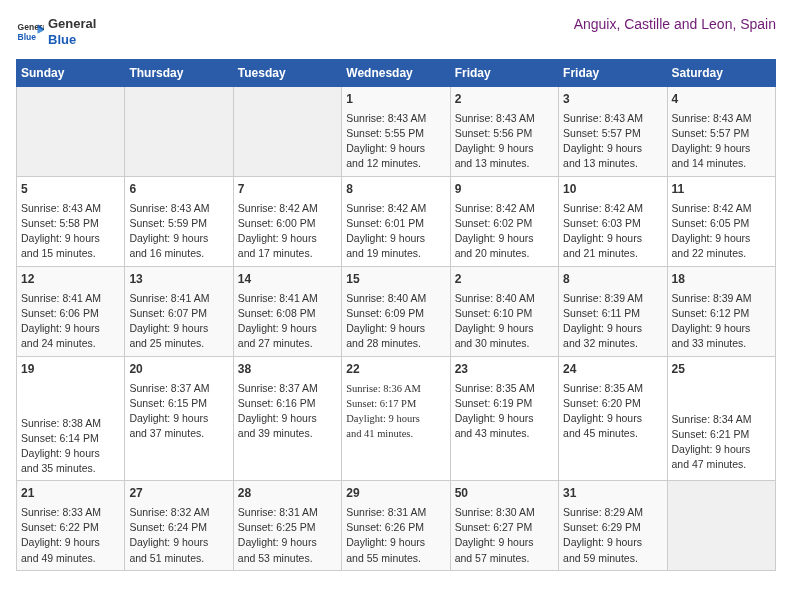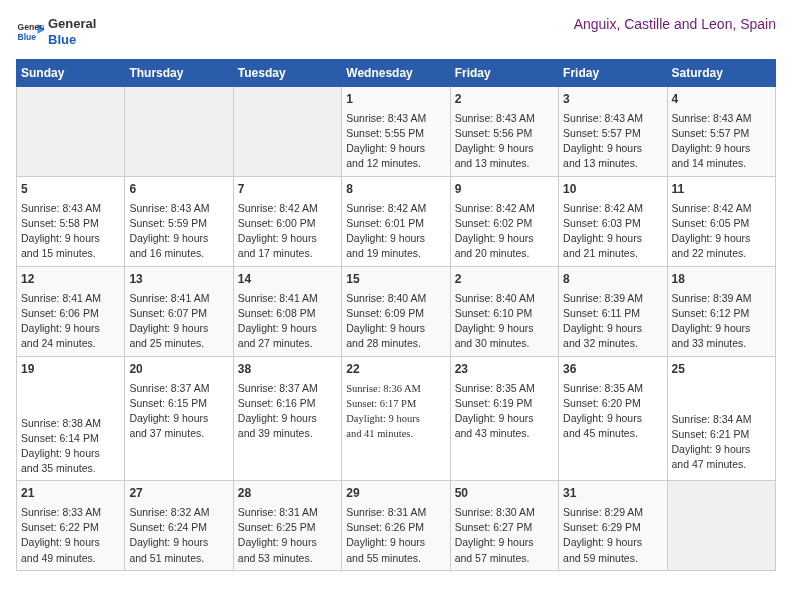--- a/index.html
+++ b/index.html
@@ -289,21 +289,21 @@
 and 41 minutes.</div>
         </td>
         <td>
           <span class="day-num">23</span>
           <div class="day-info" style="white-space: pre-line;">Sunrise: 8:35 AM
 Sunset: 6:19 PM
 Daylight: 9 hours
 and 43 minutes.</div>
         </td>
         <td>
-          <span class="day-num">36</span>
+          <span class="day-num">24</span>
           <div class="day-info" style="white-space: pre-line;">Sunrise: 8:35 AM
 Sunset: 6:20 PM
 Daylight: 9 hours
 and 45 minutes.</div>
         </td>
         <td>
           <span class="day-num">25</span>
           <div class="day-info" style="white-space: pre-line; margin-top: 33px;">Sunrise: 8:34 AM
 Sunset: 6:21 PM
 Daylight: 9 hours

